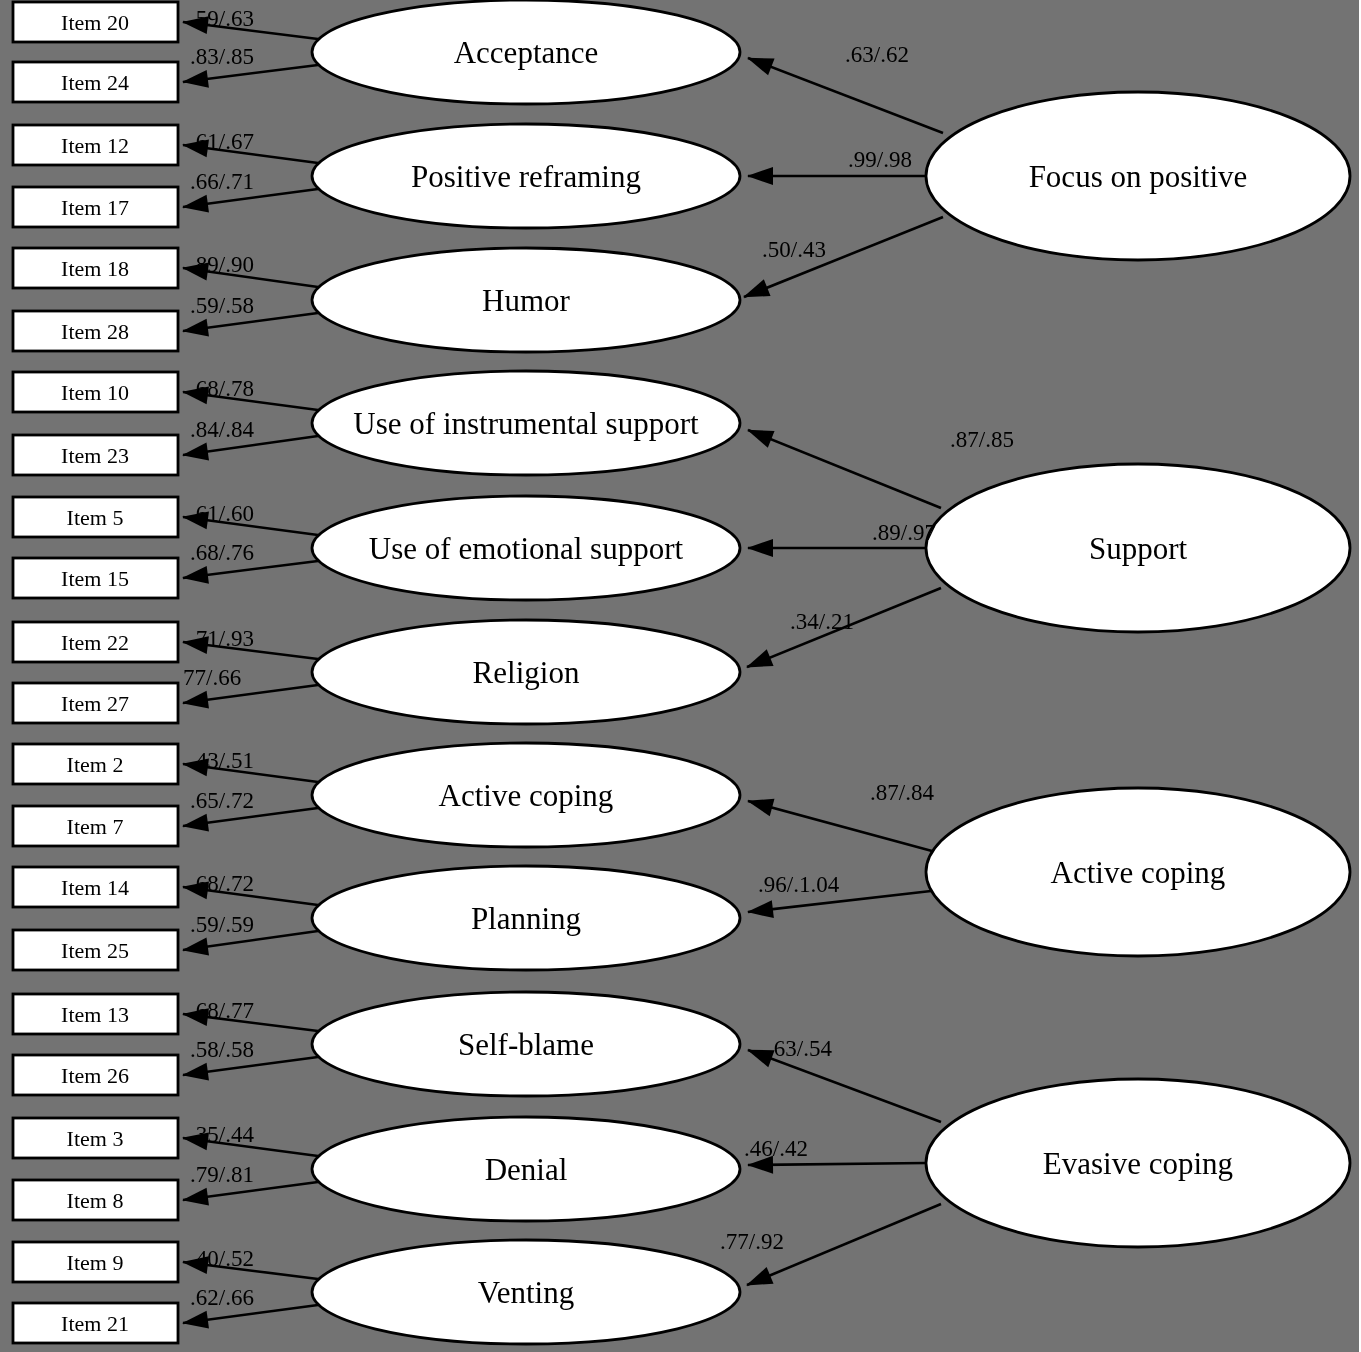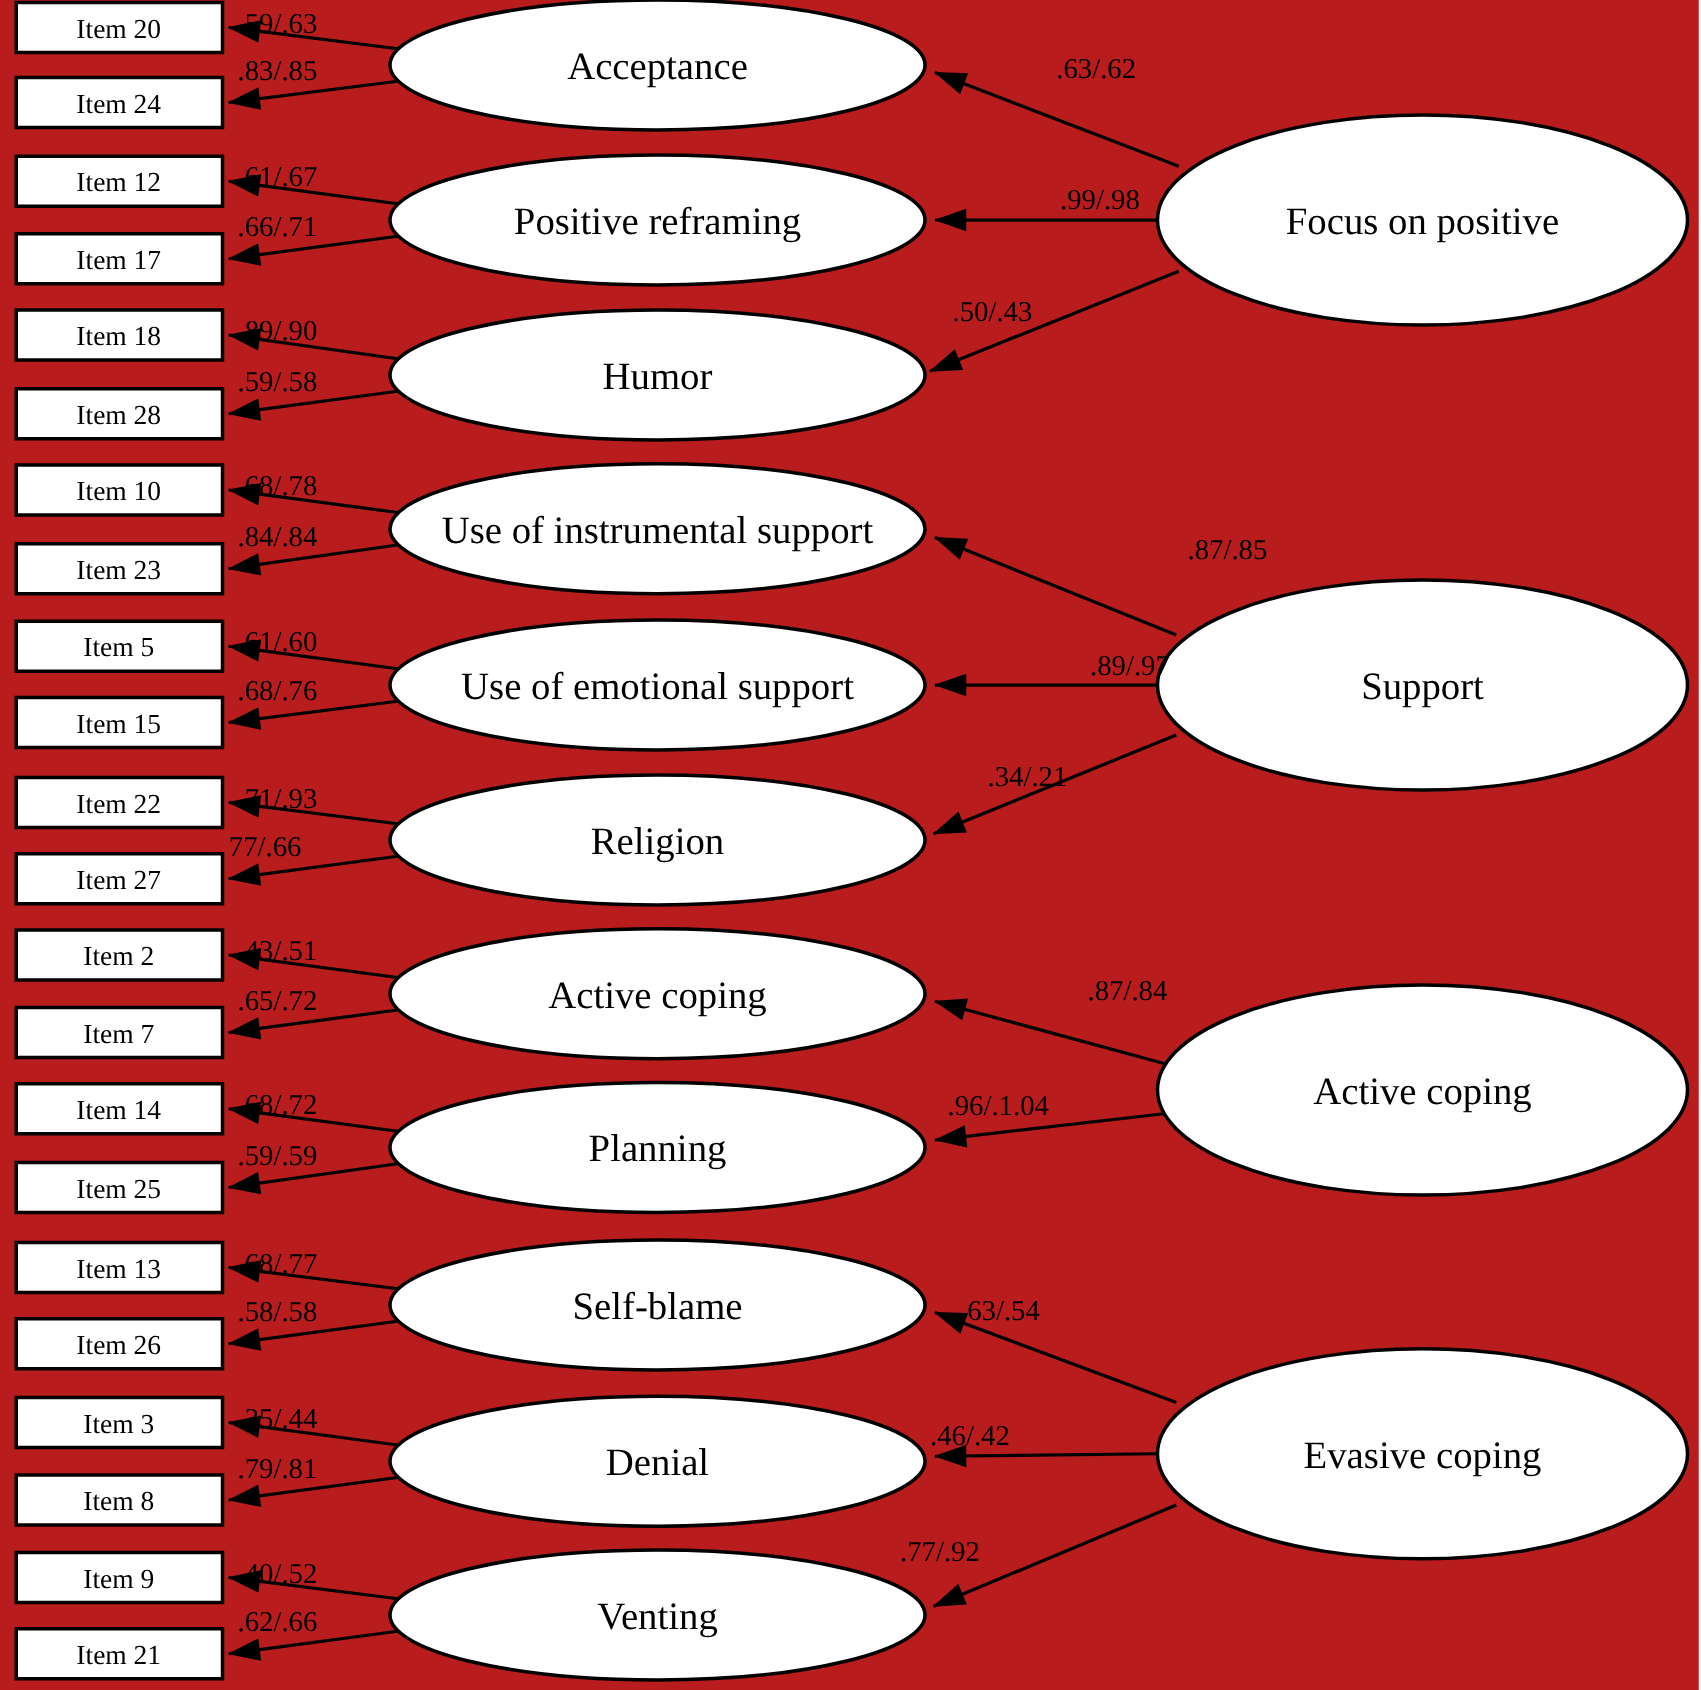--- a/index.html
+++ b/index.html
@@ -1,16 +1,16 @@
 <!DOCTYPE html>
 <html><head>
 <meta charset="utf-8">
 <style>
   html,body{margin:0;padding:0;background:#ffffff;}
-  .stage{position:relative;width:1359px;height:1352px;background:#b91c1c;overflow:hidden;}
+  .stage{position:relative;width:1359px;height:1352px;background:#737373;overflow:hidden;}
   svg{display:block;}
   svg text{font-family:"Liberation Serif","DejaVu Serif",serif;fill:#000;}
   .shape{fill:#ffffff;stroke:#000000;stroke-width:2.8;}
   .ln{stroke:#000000;stroke-width:2.6;fill:none;}
   .it{font-size:22px;text-anchor:middle;}
   .ld{font-size:23px;text-anchor:start;}
   .fc{font-size:31px;text-anchor:middle;}
 </style>
 </head>
 <body>

